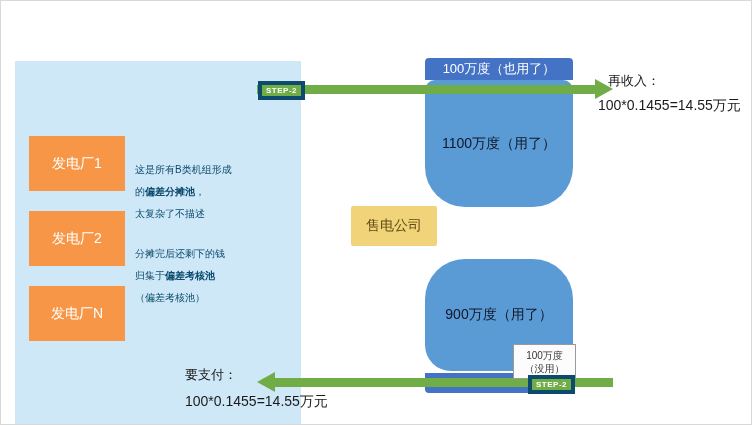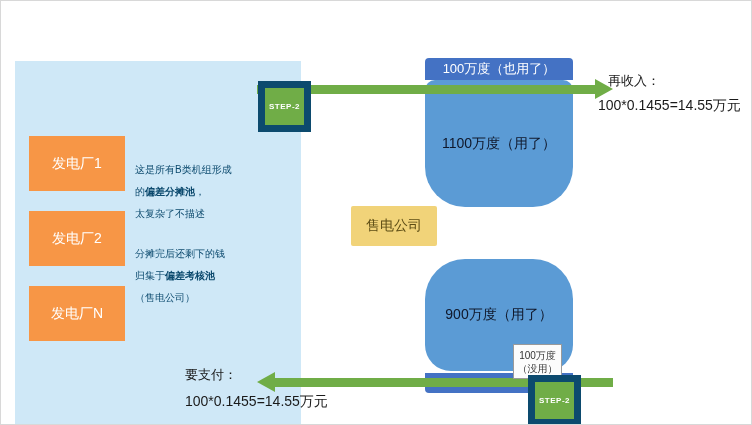--- a/index.html
+++ b/index.html
@@ -20,29 +20,29 @@
   .company{position:absolute;left:330px;top:205px;width:86px;height:40px;background:var(--company-yellow,#f1d379);
     color:#5d4d15;font-size:14px;display:flex;align-items:center;justify-content:center;border-radius:2px;margin-left:20px;}
   .bar-top{position:absolute;left:424px;top:57px;width:148px;height:22px;background:var(--bar-dark-blue,#4472c4);
     color:#fff;font-size:13px;display:flex;align-items:center;justify-content:center;border-radius:4px 4px 0 0;z-index:2;}
   .block-big{position:absolute;left:424px;top:79px;width:148px;height:127px;background:var(--block-blue,#5b9bd5);
     color:#0f172a;font-size:14px;display:flex;align-items:center;justify-content:center;border-radius:10px 10px 40px 40px;z-index:1;}
   .block-bottom{position:absolute;left:424px;top:258px;width:148px;height:112px;background:var(--block-blue,#5b9bd5);
     color:#0f172a;font-size:14px;display:flex;align-items:center;justify-content:center;border-radius:40px 40px 26px 26px;z-index:1;}
   .bar-bottom{position:absolute;left:424px;top:372px;width:148px;height:20px;background:var(--bar-dark-blue,#4472c4);
     border-radius:0 0 4px 4px;z-index:2;}
-  .unused{position:absolute;left:512px;top:343px;width:49px;height:35px;background:#fcfcfc;border:1px solid #9a9a9a;
+  .unused{position:absolute;left:512px;top:343px;width:63px;height:35px;background:#fcfcfc;border:1px solid #9a9a9a;
     box-sizing:border-box;font-size:10px;color:#333;display:flex;flex-direction:column;align-items:center;
     justify-content:center;line-height:13px;z-index:5;}
   .arrow-shaft{position:absolute;height:9px;background:var(--arrow-green,#70ad47);z-index:4;}
   .arrow-head{position:absolute;width:0;height:0;z-index:4;}
   .head-right{border-top:10px solid transparent;border-bottom:10px solid transparent;border-left:18px solid var(--arrow-green,#70ad47);}
   .head-left{border-top:10px solid transparent;border-bottom:10px solid transparent;border-right:18px solid var(--arrow-green,#70ad47);}
-  .badge{position:absolute;background:var(--arrow-green,#70ad47);border:7px solid #0c4a6e;color:#fff;font-size:8px;
-    font-weight:bold;padding:14px 4px;z-index:6;letter-spacing:.5px;}
+  .badge{position:absolute;background:var(--arrow-green,#70ad47);border:4px solid #0c4a6e;color:#fff;font-size:8px;
+    font-weight:bold;padding:1px 4px;z-index:6;letter-spacing:.5px;}
   .annot-label{position:absolute;font-size:13px;font-weight:normal;color:#1a1a1a;z-index:3;white-space:nowrap;}
   .annot-formula{position:absolute;font-size:14px;color:#1a1a1a;z-index:3;white-space:nowrap;}
 </style>
 </head>
 <body>
 
 <div class="canvas">
 
 
   <div class="panel">
@@ -52,21 +52,21 @@
 
     <div class="note note1">
       <span>这是所有B类机组形成</span><br>
       <span>的</span><span class="b">偏差分摊池</span><span>，</span><br>
       <span>太复杂了不描述</span>
     </div>
 
     <div class="note note2">
       <span>分摊完后还剩下的钱</span><br>
       <span>归集于</span><span class="b">偏差考核池</span><br>
-      <span>（售电公司）</span>
+      <span>（偏差考核池）</span>
     </div>
   </div>
 
   <div class="company">售电公司</div>
 
   <div class="bar-top">100万度（也用了）</div>
   <div class="block-big">1100万度（用了）</div>
   <div class="block-bottom">900万度（用了）</div>
   <div class="bar-bottom"></div>
 

